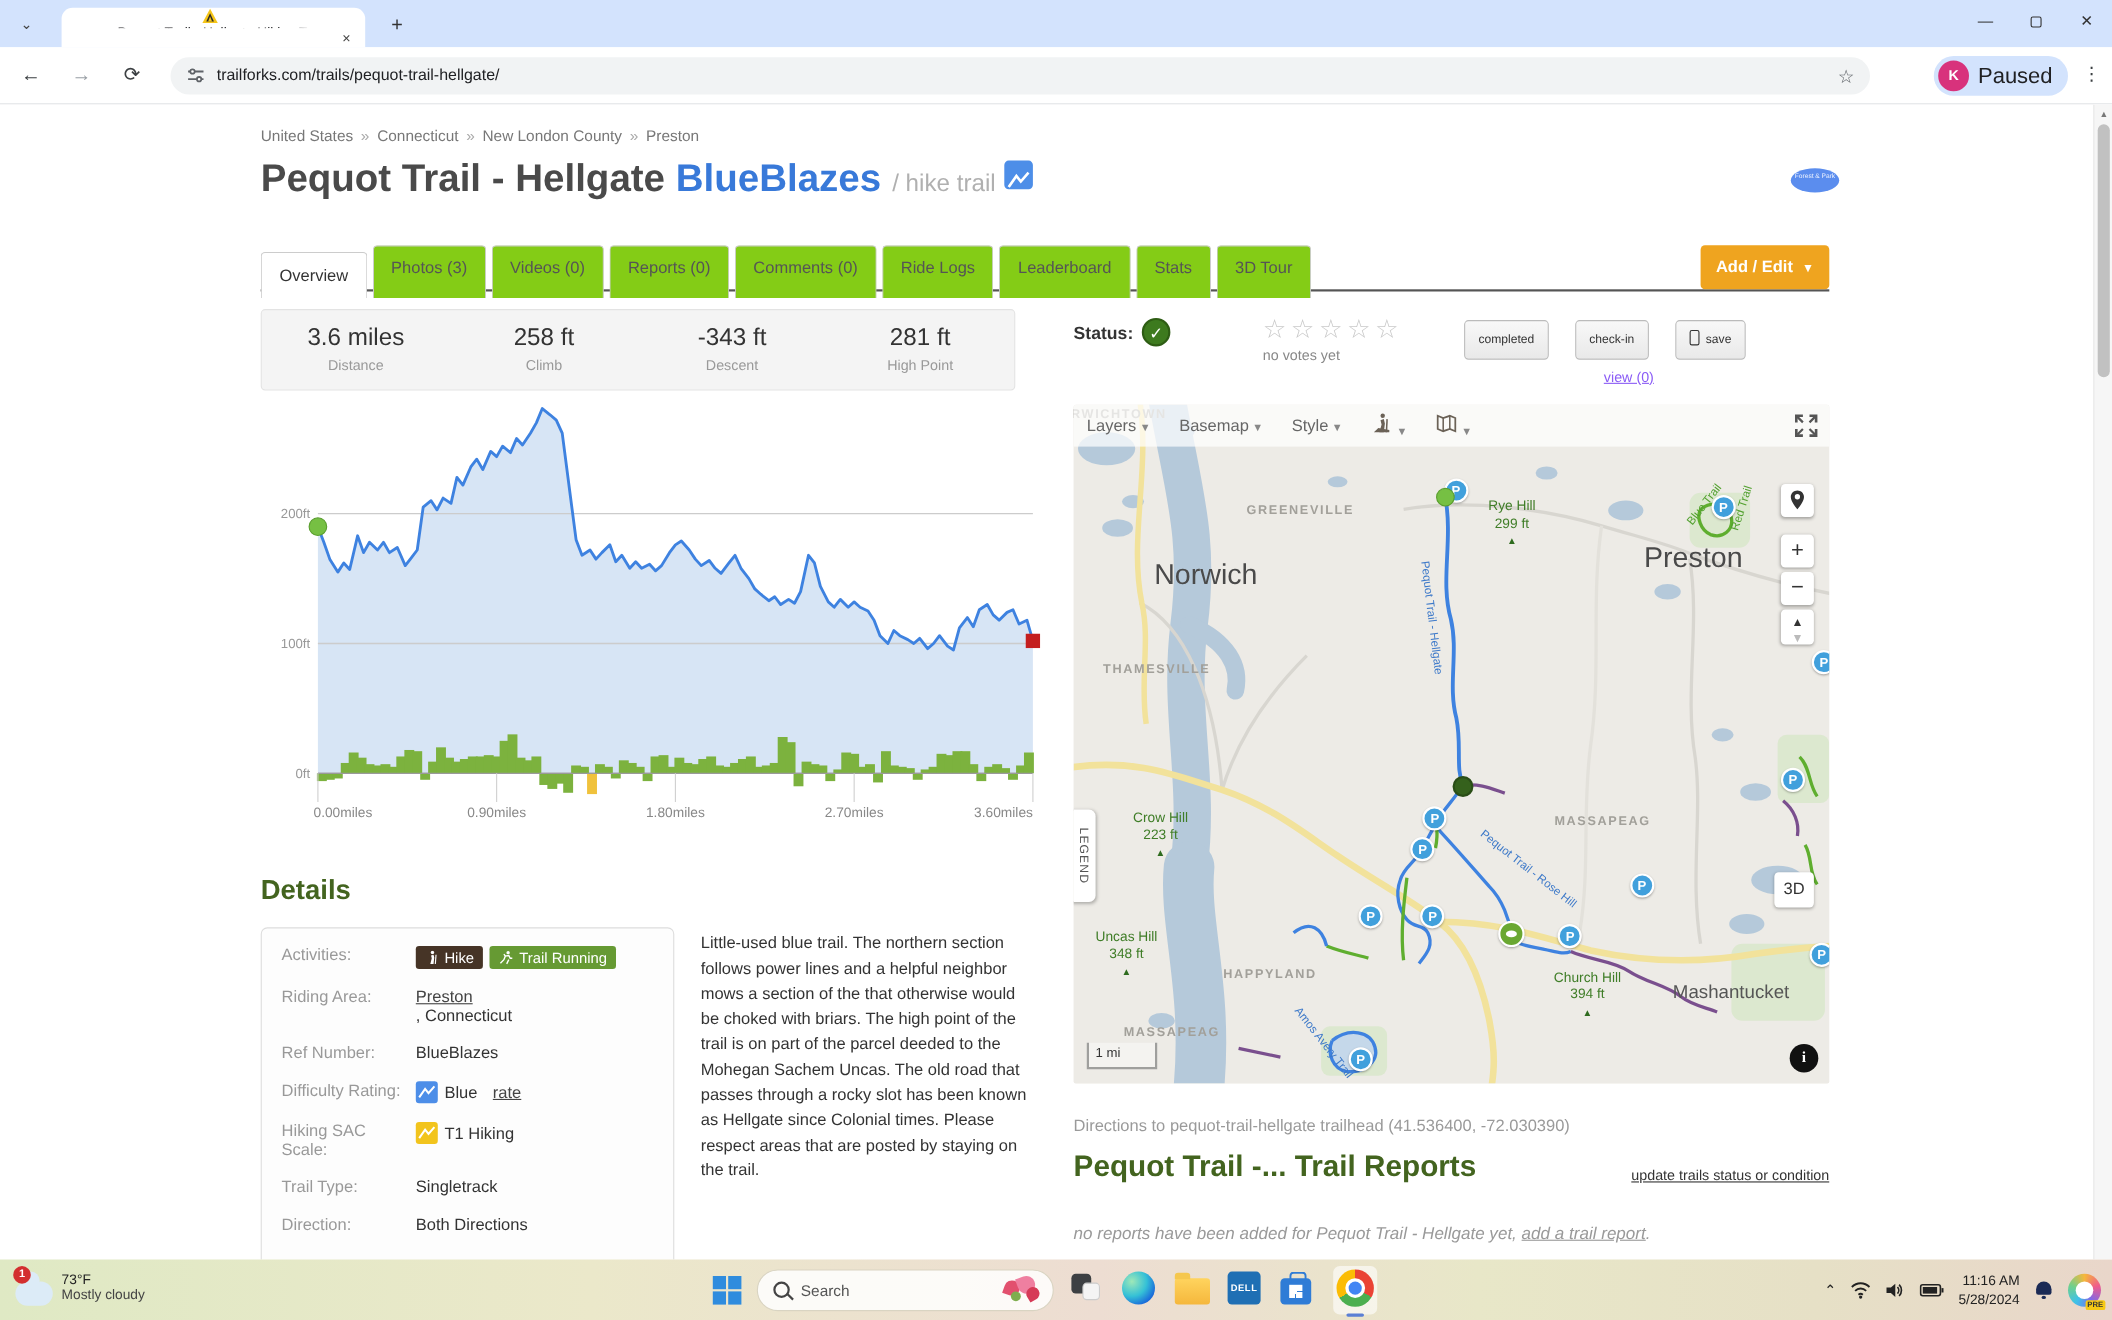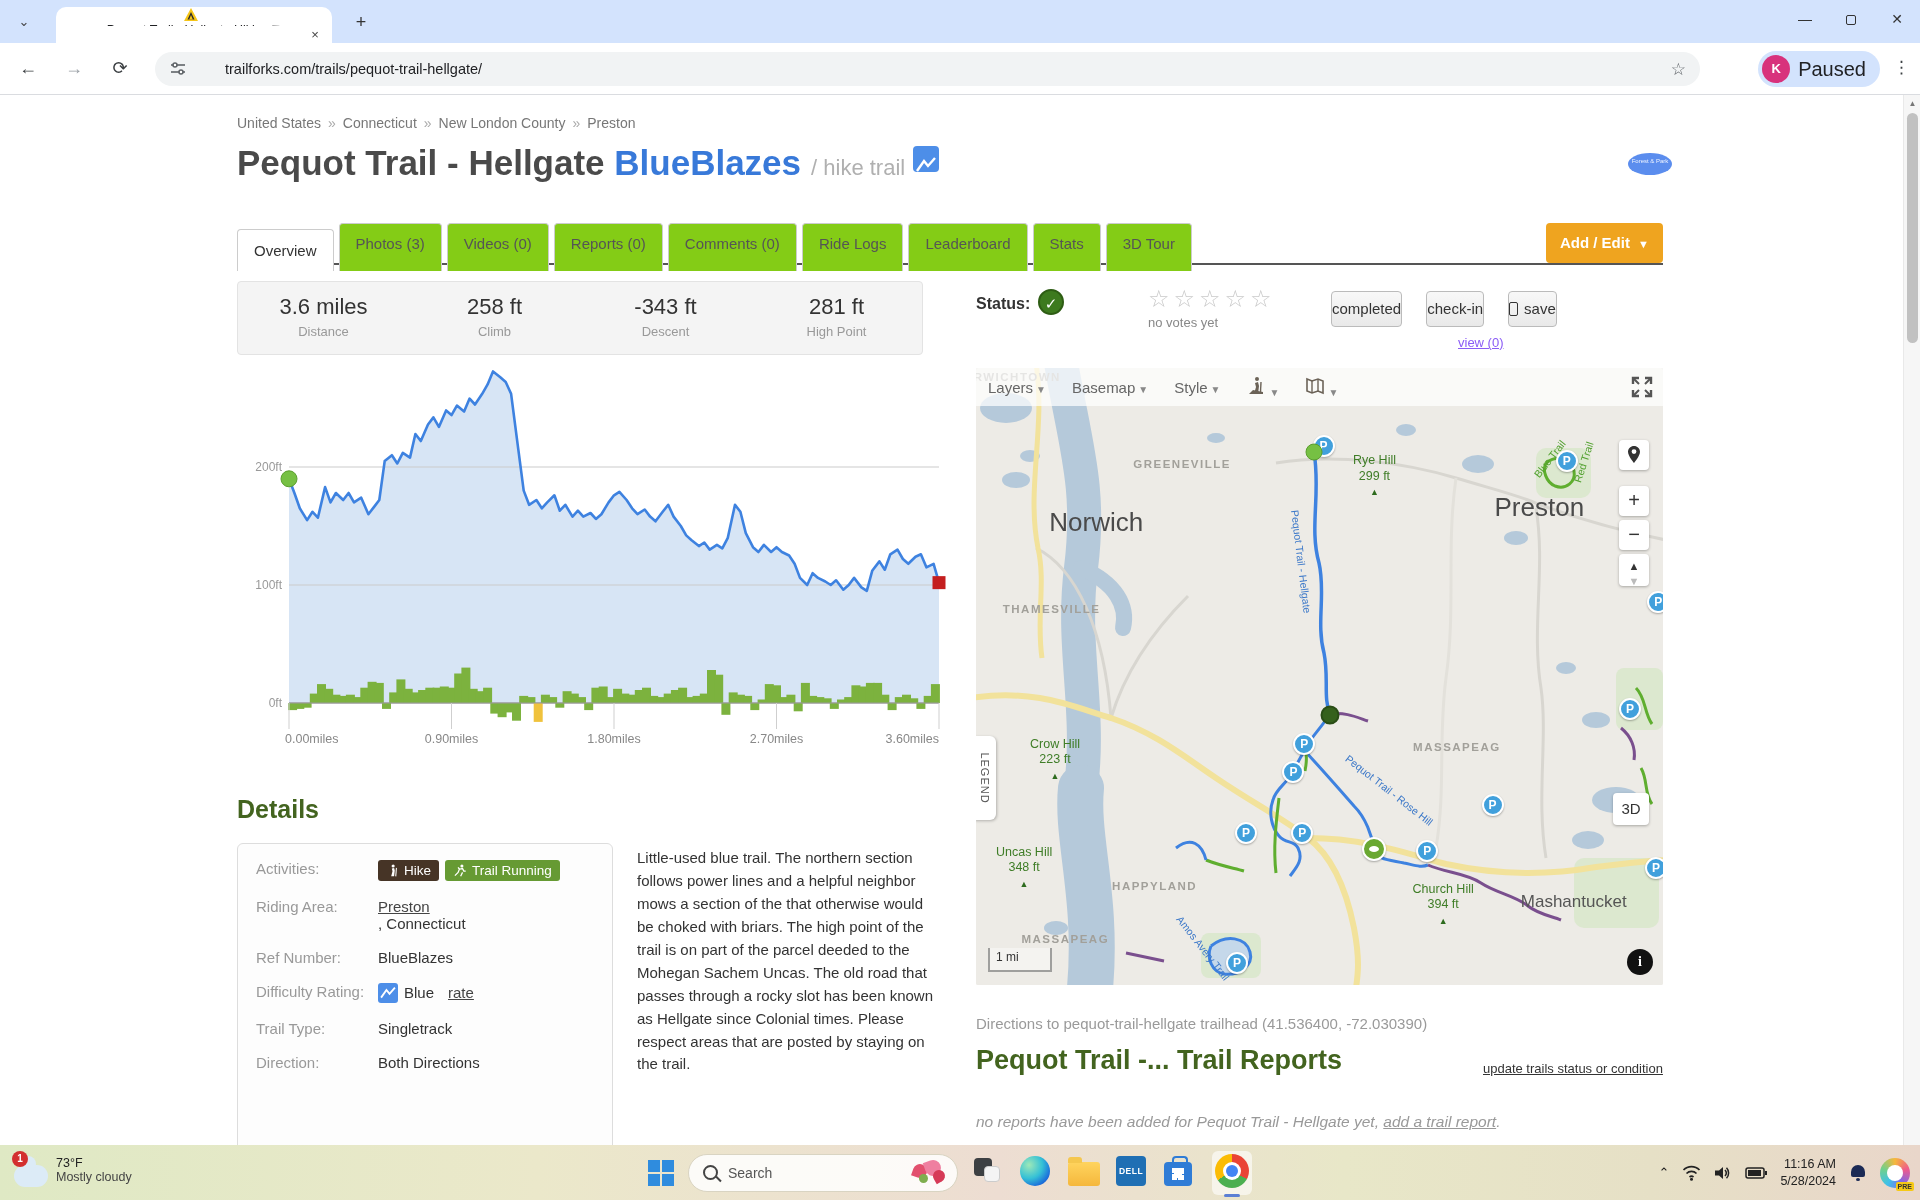--- a/index.html
+++ b/index.html
@@ -13,21 +13,21 @@
   .btab { position:absolute; left:56px; top:7px; width:276px; height:36px; background:#fff; border-radius:10px 10px 0 0; display:flex; align-items:center; padding:0 8px 0 10px;flex-direction:column; }
   .btab .favicon { width:16px; height:16px; flex:0 0 16px; margin-right:8px; }
   .btab .tab-title { font-size:12.5px; color:#202124; white-space:nowrap; overflow:hidden; max-width:205px; -webkit-mask-image:linear-gradient(90deg,#000 85%,transparent); mask-image:linear-gradient(90deg,#000 85%,transparent); }
   .btab .tab-close { margin-left:auto; width:18px; height:18px; border-radius:50%; text-align:center; line-height:17px; font-size:13px; color:#444; }
   .newtab { position:absolute; left:348px; top:10px; width:26px; height:26px; text-align:center; line-height:25px; font-size:18px; color:#333; border-radius:50%; }
   .wcontrols { position:absolute; right:0; top:0; height:40px; display:flex; }
   .wc { width:46px; height:40px; text-align:center; line-height:38px; font-size:14px; color:#333; }
   .wc .restore { display:inline-block; width:10px; height:10px; border:1.2px solid #333; border-radius:2px; position:relative; top:1px; }
   .toolbar { position:absolute; top:43px; left:0; width:1920px; height:52px; background:#fff; border-bottom:1px solid #dadce0; }
   .navbtn { position:absolute; top:12px; width:28px; height:28px; text-align:center; line-height:27px; font-size:18px; color:#3c4043; border-radius:50%; }
-  .omnibox { position:absolute; left:155px; top:9px; width:1545px; height:34px; background:#f1f3f4; border-radius:17px; display:flex; align-items:center; padding:0 14px;gap:28px; }
+  .omnibox { position:absolute; left:155px; top:9px; width:1545px; height:34px; background:#f1f3f4; border-radius:17px; display:flex; align-items:center; padding:0 14px; }
   .siteinfo { width:18px; height:18px; margin-right:10px; }
   .url { font-size:14.5px; color:#202124; }
   .ob-star { margin-left:auto; font-size:17px; color:#5f6368; }
   .profile-pill { position:absolute; right:40px; top:8px; height:36px; background:#d3e3fd; border-radius:18px; display:flex; align-items:center; padding:3px 14px 3px 4px; }
   .avatar { width:28px; height:28px; border-radius:50%; background:#d8327c; color:#fff; font-size:13px; font-weight:bold; text-align:center; line-height:28px; margin-right:8px; }
   .paused-label { font-size:20px; color:#202124; }
   .menu-dots { position:absolute; right:10px; top:14px; font-size:17px; color:#3c4043; }
 
   
   .page { position:absolute; top:95px; left:0; width:1920px; height:1050px; background:#fff; overflow:hidden; font-family:"Liberation Sans", sans-serif; }
@@ -50,21 +50,21 @@
   .stat { flex:1; text-align:center; padding-top:12px; }
   .stat .v { font-size:22px; color:#333; }
   .stat .l { font-size:13px; color:#999; margin-top:4px; }
 
   .status-row { position:absolute; left:976px; top:188px; width:687px; height:80px; }
   .status-label { position:absolute; left:0; top:12px; font-size:16px; font-weight:bold; color:#333; }
   .status-check { position:absolute; left:62px; top:6px; width:26px; height:26px; border-radius:50%; background:#3d7a1e; color:#fff; text-align:center; line-height:26px; font-size:15px; border:2px solid #2e5d14; }
   .stars { position:absolute; left:172px; top:2px; font-size:24px; color:#c9c9c9; letter-spacing:4px; cursor:pointer; }
   .votes { position:absolute; left:172px; top:32px; font-size:13px; color:#888; }
   .sbtns { position:absolute; left:355px; top:8px; display:flex; gap:24px; }
-  .gbtn { height:36px; line-height:34px; padding:0 0; background:linear-gradient(#f8f8f8,#e9e9e9); border:1px solid #bbb; border-radius:4px; font-size:15px; color:#333; cursor:pointer; white-space:nowrap; }
+  .gbtn { height:36px; line-height:34px; padding:0 12px; background:linear-gradient(#f8f8f8,#e9e9e9); border:1px solid #bbb; border-radius:4px; font-size:11px; color:#333; cursor:pointer; white-space:nowrap; }
   .gbtn .phone { display:inline-block; width:9px; height:14px; border:1.5px solid #333; border-radius:2px; margin-right:6px; vertical-align:-2px; }
   .view-link { position:absolute; left:482px; top:52px; font-size:13px; color:#8b5cf6; text-decoration:underline; cursor:pointer; }
 
   .chart-wrap { position:absolute; left:237px; top:268px; width:714px; height:392px; }
 
   
   .map { position:absolute; left:976px; top:273px; width:687px; height:617px; background:#edebe6; overflow:hidden; border-radius:2px; }
   .map svg.base { position:absolute; left:0; top:0; }
   .mlabel { position:absolute; white-space:nowrap; transform:translate(-50%,-50%); }
   .mlabel.area { font-size:11.5px; font-weight:bold; color:#a2a09a; letter-spacing:1.5px; }
@@ -522,20 +522,26 @@
           <div class="dl">Ref Number:</div>
           <div class="dv">BlueBlazes</div>
         </div>
         <div class="drow">
           <div class="dl">Difficulty Rating:</div>
           <div class="dv"><span class="chip" style="background: rgb(77, 142, 232);"><svg width="20" height="20" viewBox="0 0 26 26">
                 <polyline points="4,19 11,9 15,14 22,6" fill="none" stroke="#fff" stroke-width="2.4"></polyline>
               </svg></span>Blue<a class="rate-link">rate</a></div>
         </div>
         <div class="drow">
+          <div class="dl">Hiking SAC Scale:</div>
+          <div class="dv"><span class="chip" style="background: rgb(242, 196, 29);"><svg width="20" height="20" viewBox="0 0 26 26">
+                <polyline points="4,19 11,9 15,14 22,6" fill="none" stroke="#fff" stroke-width="2.4"></polyline>
+              </svg></span>T1 Hiking</div>
+        </div>
+        <div class="drow">
           <div class="dl">Trail Type:</div>
           <div class="dv">Singletrack</div>
         </div>
         <div class="drow">
           <div class="dl">Direction:</div>
           <div class="dv">Both Directions</div>
         </div>
       </div>
     <p class="descr">Little-used blue trail. The northern section follows power lines and a helpful neighbor mows a section of the that otherwise would be choked with briars. The high point of the trail is on part of the parcel deeded to the Mohegan Sachem Uncas. The old road that passes through a rocky slot has been known as Hellgate since Colonial times. Please respect areas that are posted by staying on the trail.</p>
 

